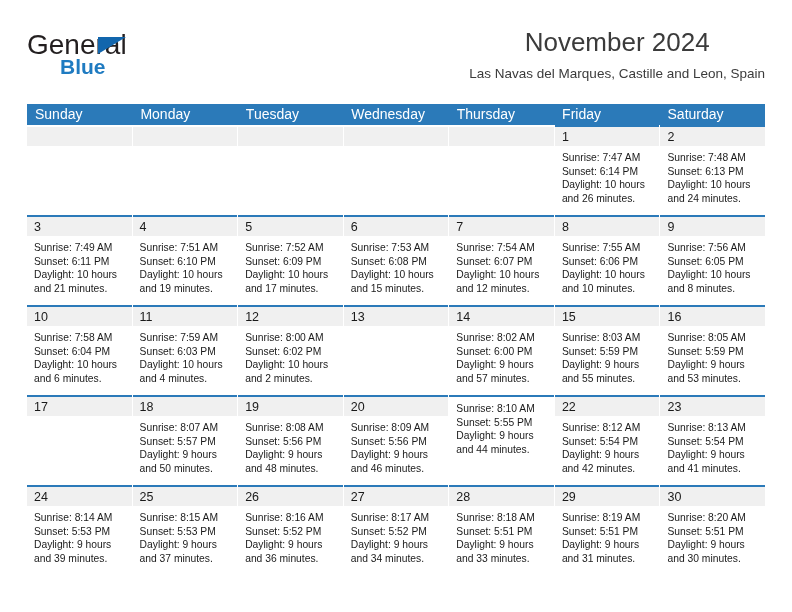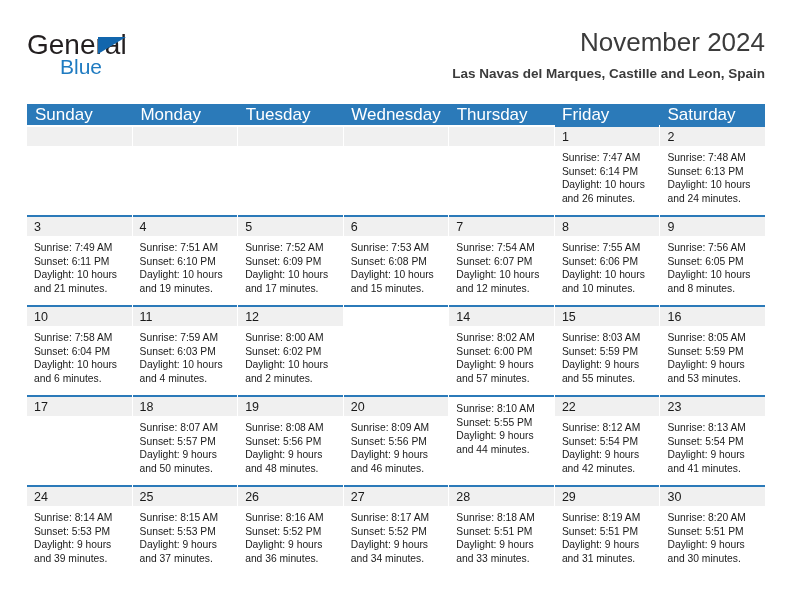--- a/index.html
+++ b/index.html
@@ -43,21 +43,21 @@
     color: #231f20;
     letter-spacing: 0px;
     line-height: 21px;
     font-weight: 400;
     display: block;
   }
   .logo-blue {
     font-size: 21px;
     color: #1f7bc1;
     line-height: 21px;
-    font-weight: 400;
+    font-weight: 700;
     display: block;
     margin-left: 33px;
     margin-top: 1px;
   }
   .logo-tri {
     position: absolute;
     left: 71px;
     top: 3px;
     width: 0;
     height: 0;
@@ -70,24 +70,25 @@
     right: 0;
     top: 0;
     text-align: right;
   }
   .cal-title {
     font-size: 26px;
     font-weight: 400;
     color: #3b3b3b;
     line-height: 32px;
     white-space: nowrap;
+    text-align: center;
   }
   .cal-sub {
     font-size: 13.5px;
-    font-weight: 700;
+    font-weight: 400;
     color: #3b3b3b;
     line-height: 20px;
     margin-top: 6px;
     white-space: nowrap;
   }
 
   
   .calendar {
     position: absolute;
     left: 27px;
@@ -96,21 +97,21 @@
   }
 
   .dow-row {
     display: flex;
     background: #2b7ab9;
     height: 21px;
   }
   .dow {
     flex: 1 1 0;
     color: #ffffff;
-    font-size: 17px;
+    font-size: 14px;
     line-height: 21px;
     padding-left: 8px;
     box-sizing: border-box;
     white-space: nowrap;
     overflow: hidden;
   }
 
   .week {
     display: flex;
     height: 90px;
@@ -304,20 +305,21 @@
           </div>
           <div class="cell filled">
             <div class="daynum-band"><span class="daynum">12</span></div>
             <div class="info">
               <div class="info-line">Sunrise: 8:00 AM</div>
               <div class="info-line">Sunset: 6:02 PM</div>
               <div class="info-line wrap2">Daylight: 10 hours and 2 minutes.</div>
             </div>
           </div>
           <div class="cell filled">
+            <div class="daynum-band"><span class="daynum">13</span></div>
           </div>
           <div class="cell filled">
             <div class="daynum-band"><span class="daynum">14</span></div>
             <div class="info">
               <div class="info-line">Sunrise: 8:02 AM</div>
               <div class="info-line">Sunset: 6:00 PM</div>
               <div class="info-line wrap2">Daylight: 9 hours and 57 minutes.</div>
             </div>
           </div>
           <div class="cell filled">

